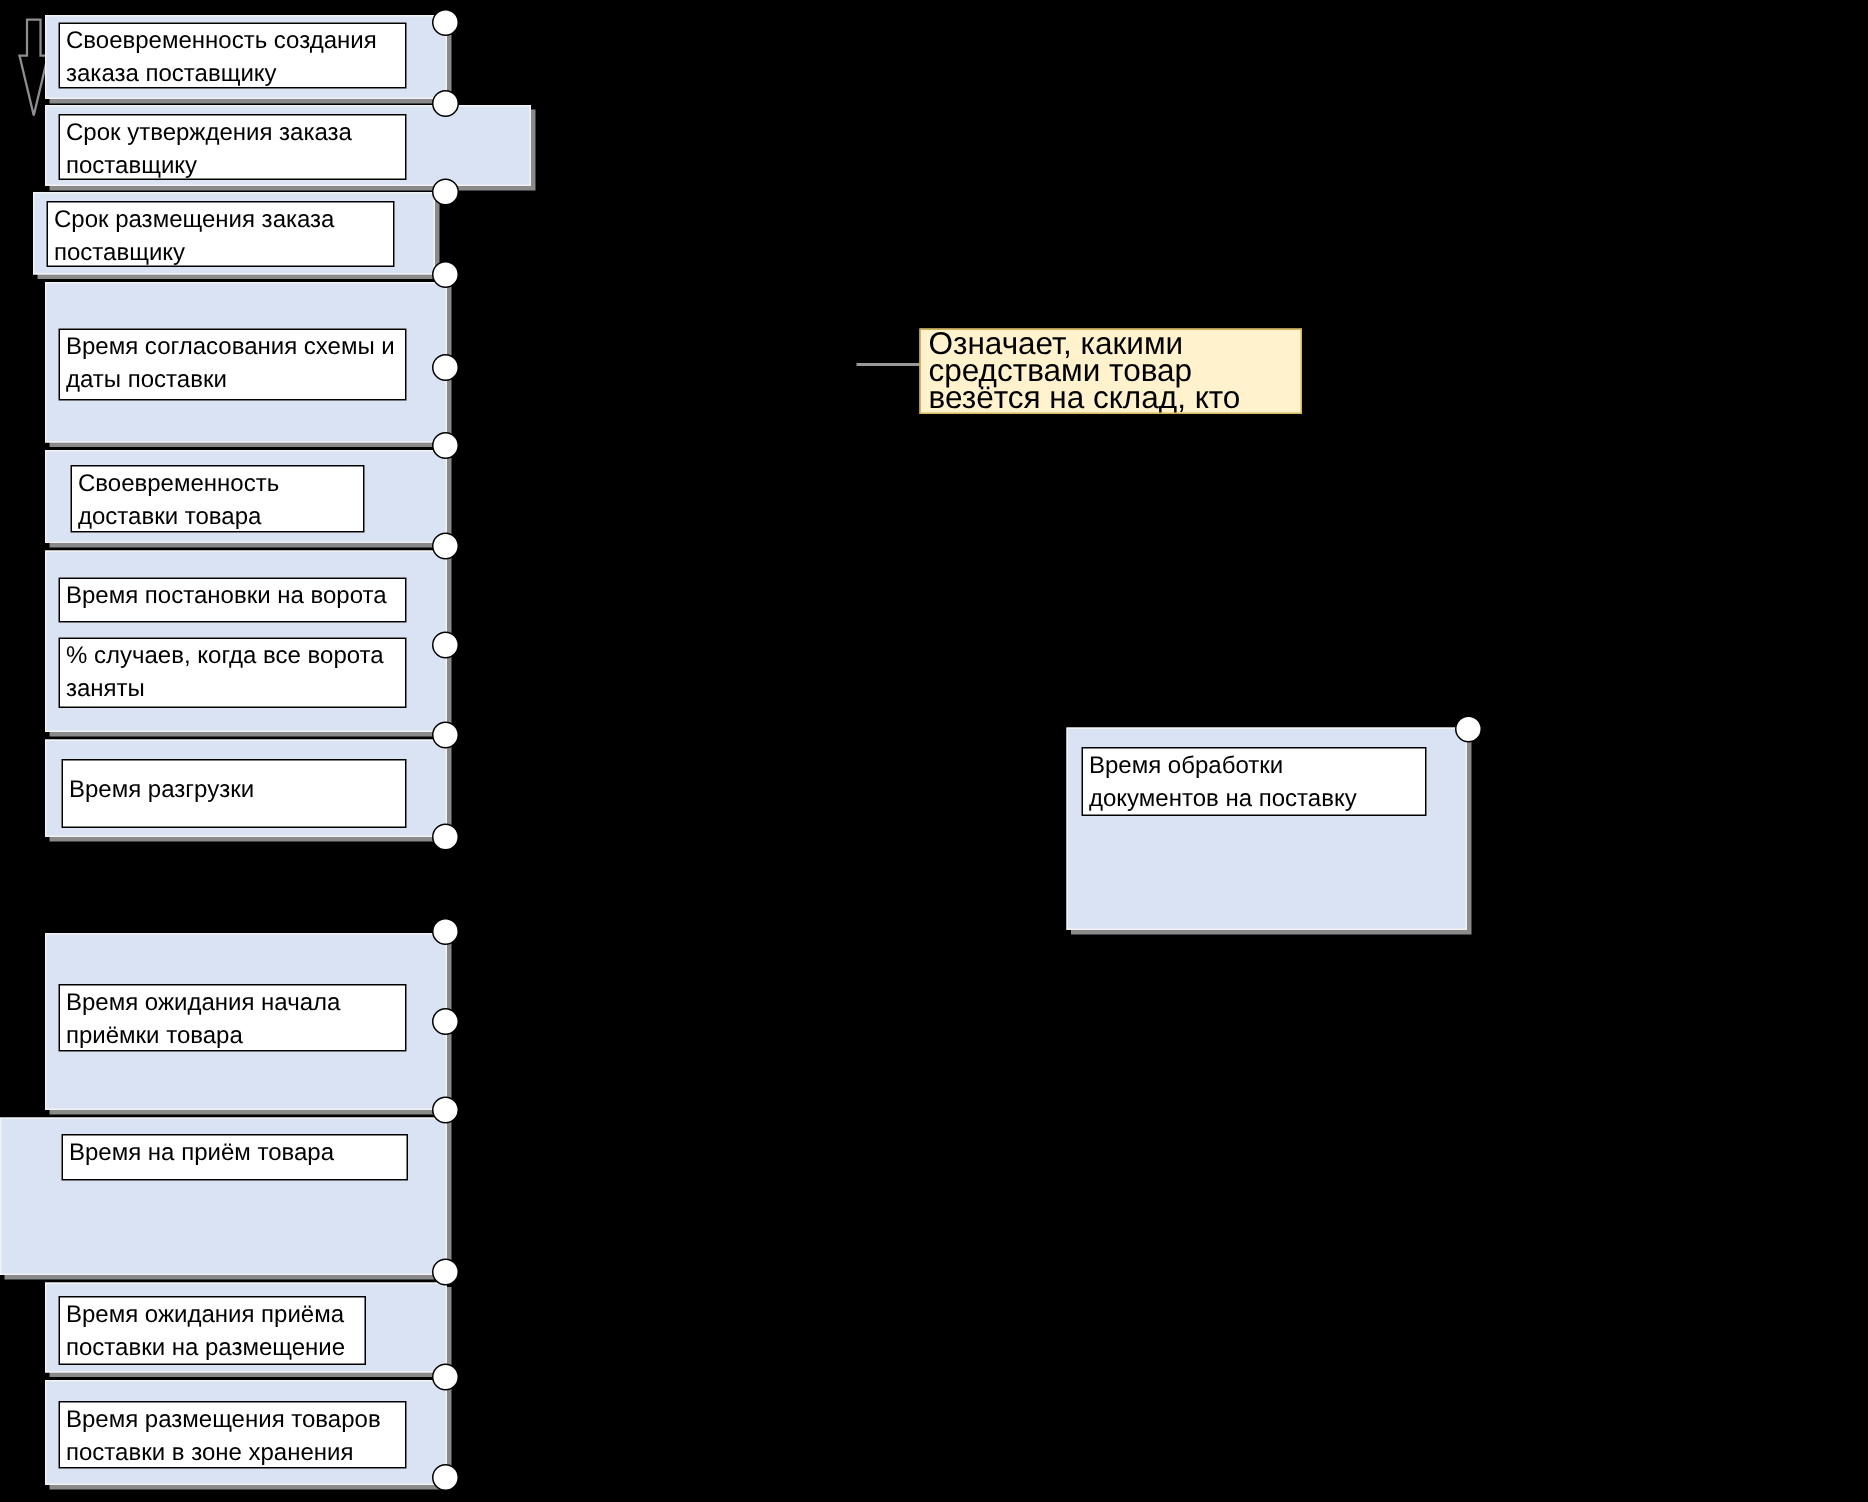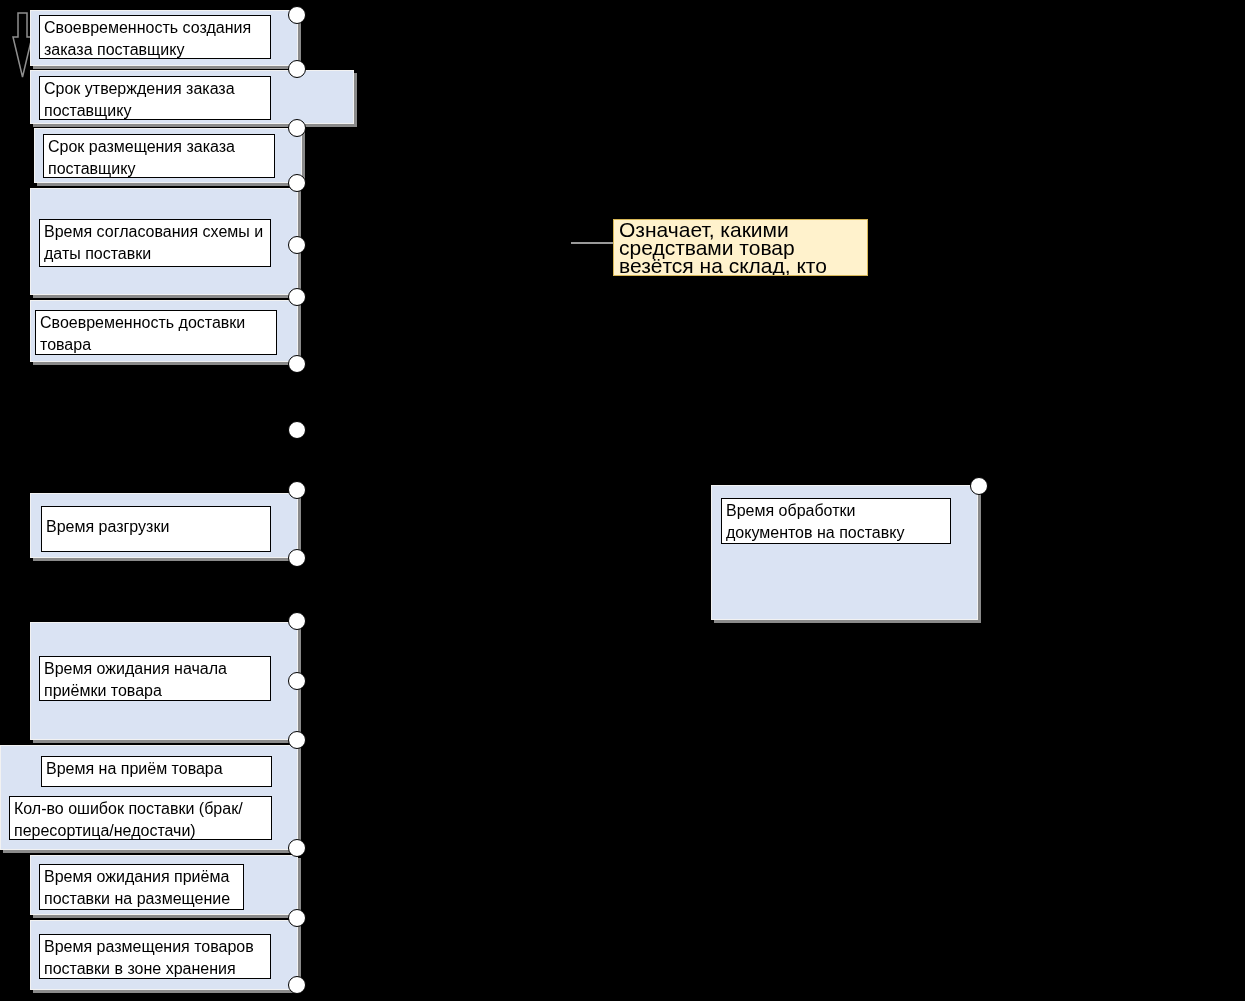--- a/index.html
+++ b/index.html
@@ -66,57 +66,62 @@
       <span>Своевременность создания заказа поставщику</span>
     </div>
   </div>
 
   <div class="panel" style="left:30px;top:70px;width:324px;height:54px">
     <div class="kbox" style="left:8px;top:5px;width:232px;height:44px">
       <span>Срок утверждения заказа поставщику</span>
     </div>
   </div>
 
-  <div class="panel" style="left:34px;top:128px;width:268px;height:55px">
+  <div class="panel" style="left:22px;top:128px;width:268px;height:55px">
     <div class="kbox" style="left:8px;top:5px;width:232px;height:44px">
       <span>Срок размещения заказа поставщику</span>
     </div>
   </div>
 
   <div class="panel" style="left:30px;top:188px;width:268px;height:107px">
     <div class="kbox" style="left:8px;top:30px;width:232px;height:48px">
       <span>Время согласования схемы и даты поставки</span>
     </div>
   </div>
 
   <div class="panel" style="left:30px;top:300px;width:268px;height:62px">
-    <div class="kbox" style="left:4px;top:9px;width:242px;height:45px">
+    <div class="kbox" style="left:16px;top:9px;width:196px;height:45px">
       <span>Своевременность доставки товара</span>
     </div>
   </div>
 
+  <div class="panel" style="left:30px;top:367px;width:268px;height:121px">
+    <div class="kbox" style="left:8px;top:17px;width:232px;height:30px">
+      <span>Время постановки на ворота</span>
+    </div>
+    <div class="kbox" style="left:8px;top:57px;width:232px;height:47px">
+      <span>% случаев, когда все ворота заняты</span>
+    </div>
+  </div>
 
   <div class="panel" style="left:30px;top:493px;width:268px;height:65px">
     <div class="kbox" style="left:10px;top:12px;width:230px;height:46px;padding-top:9px">
       <span>Время разгрузки</span>
     </div>
   </div>
 
   <div class="panel" style="left:30px;top:622px;width:268px;height:118px">
     <div class="kbox" style="left:8px;top:33px;width:232px;height:45px">
       <span>Время ожидания начала приёмки товара</span>
     </div>
   </div>
 
   <div class="panel" style="left:0px;top:745px;width:298px;height:105px">
     <div class="kbox" style="left:40px;top:10px;width:231px;height:31px">
       <span>Время на приём товара</span>
-    </div>
-    <div class="kbox" style="left:8px;top:50px;width:263px;height:44px">
-      <span>Кол-во ошибок поставки (брак/пересортица/недостачи)</span>
     </div>
   </div>
 
   <div class="panel" style="left:30px;top:855px;width:268px;height:60px">
     <div class="kbox" style="left:8px;top:8px;width:205px;height:46px">
       <span>Время ожидания приёма поставки на размещение</span>
     </div>
   </div>
 
   <div class="panel" style="left:711px;top:485px;width:267px;height:135px">

